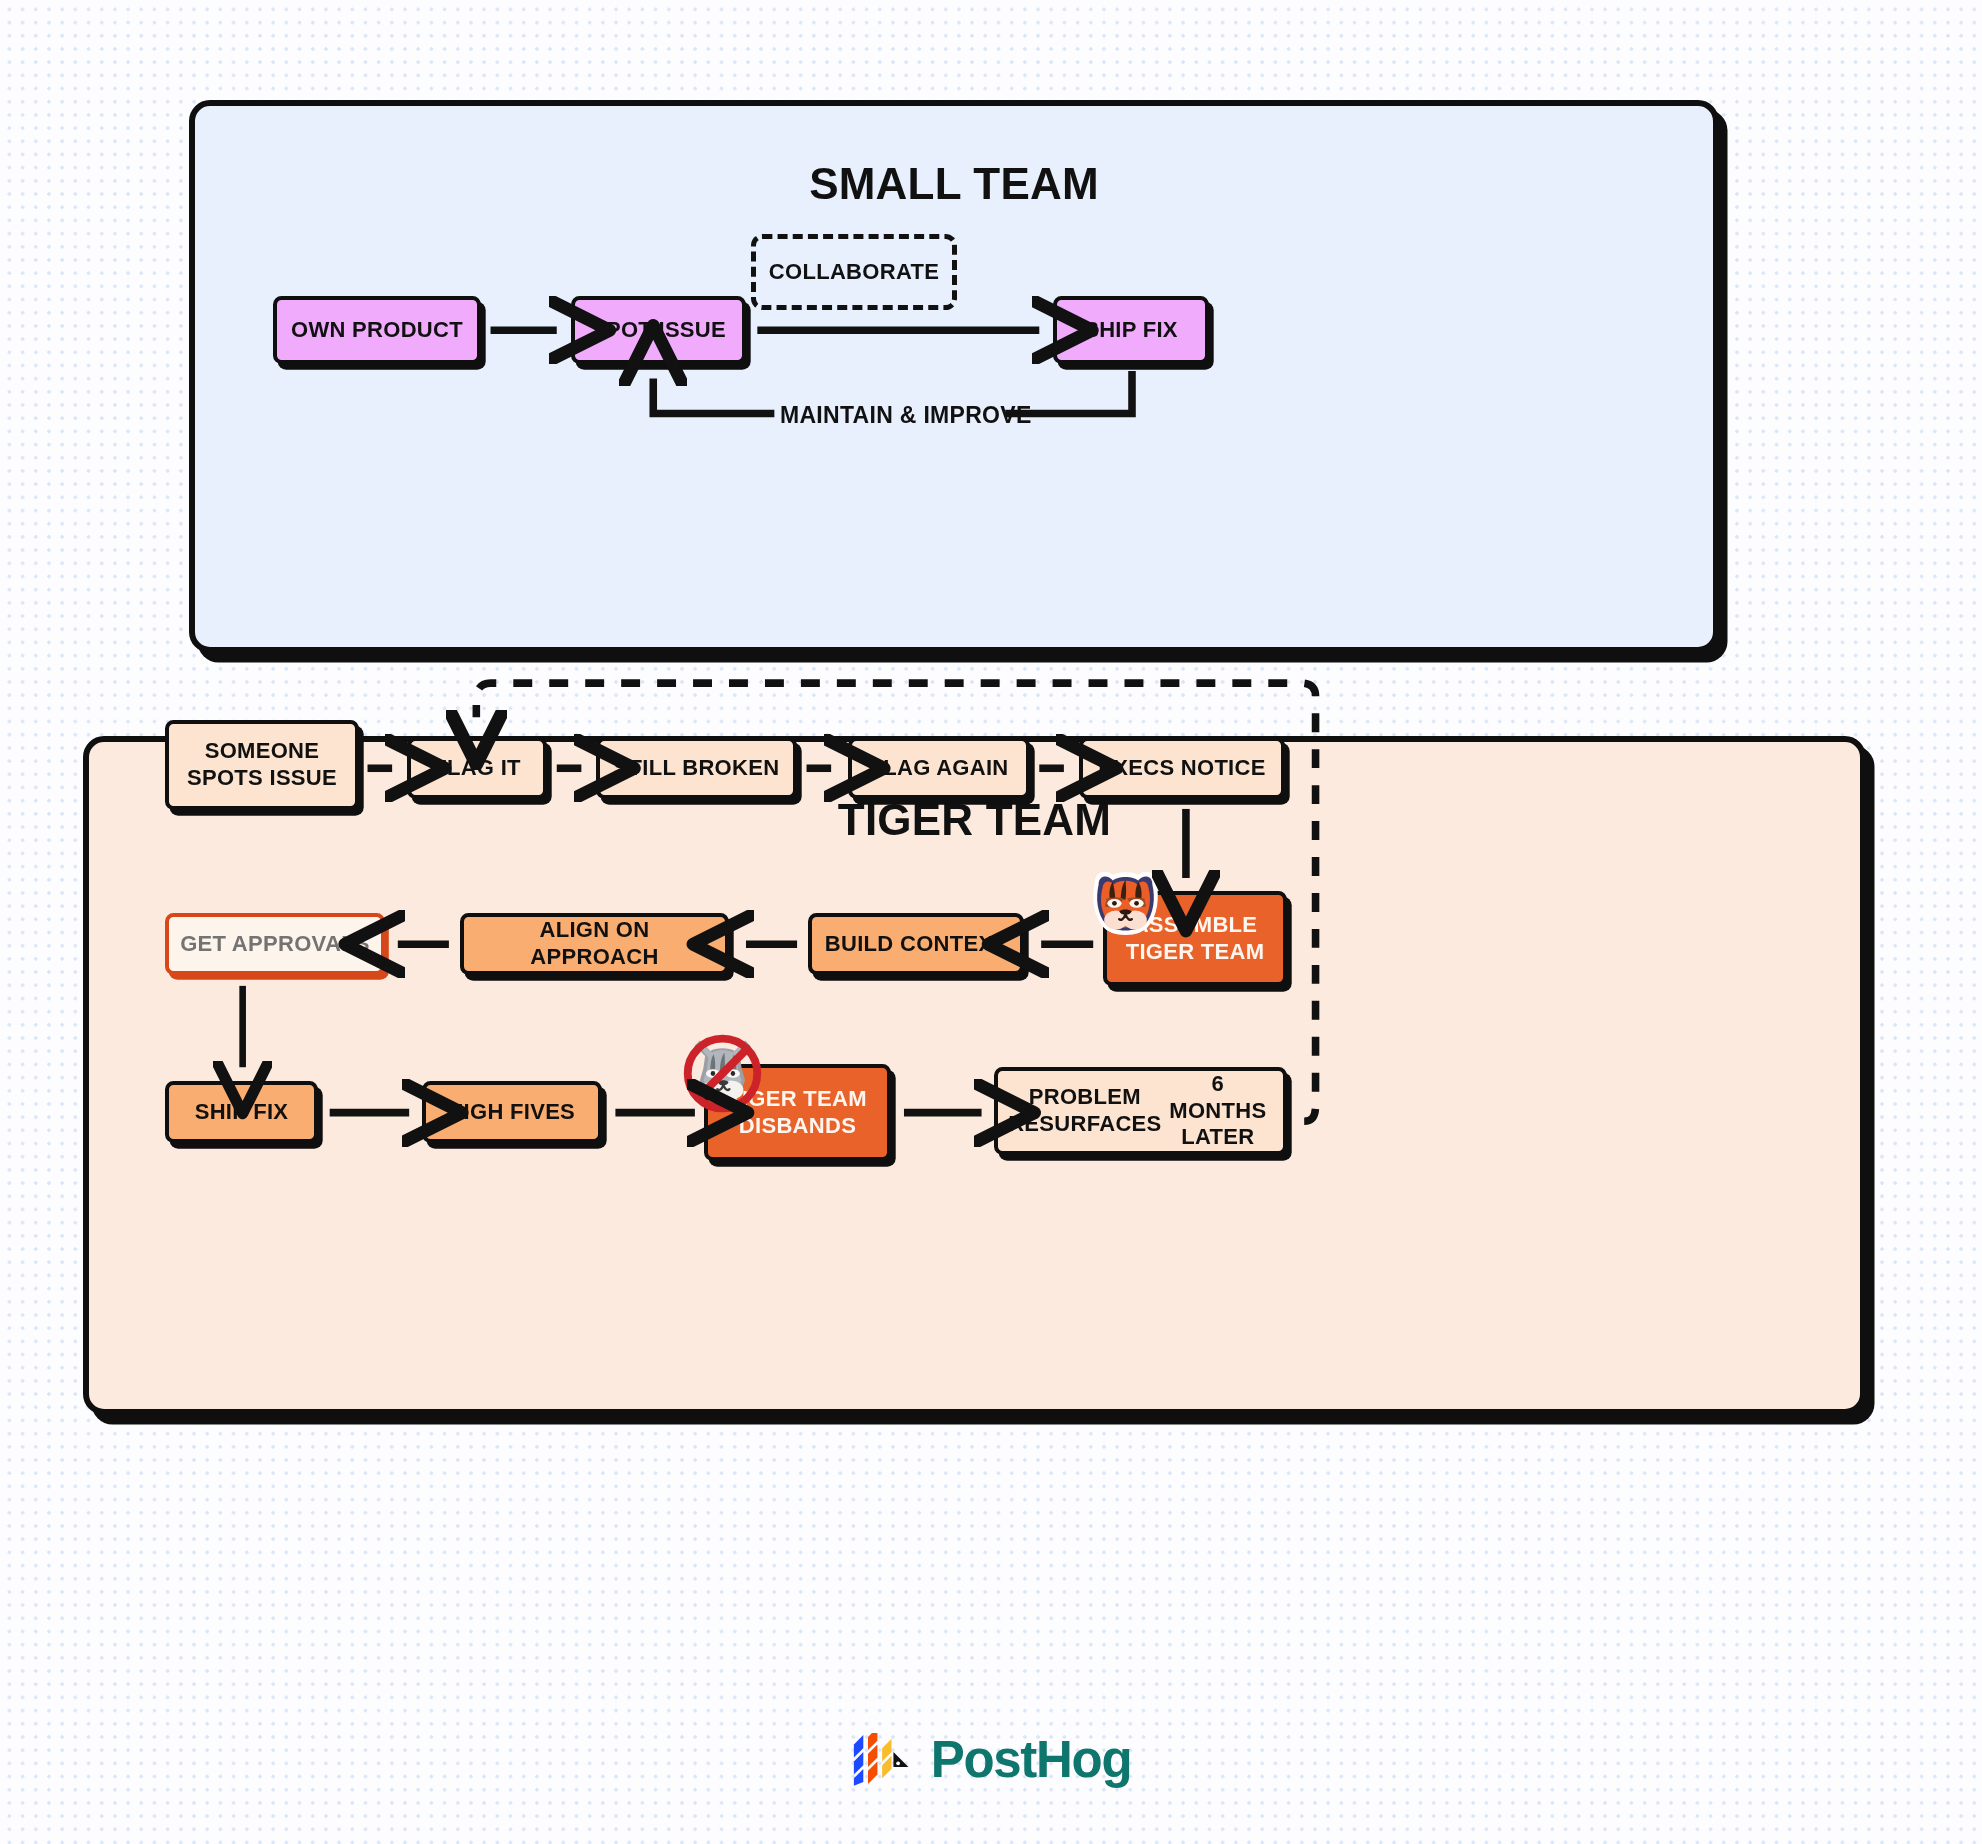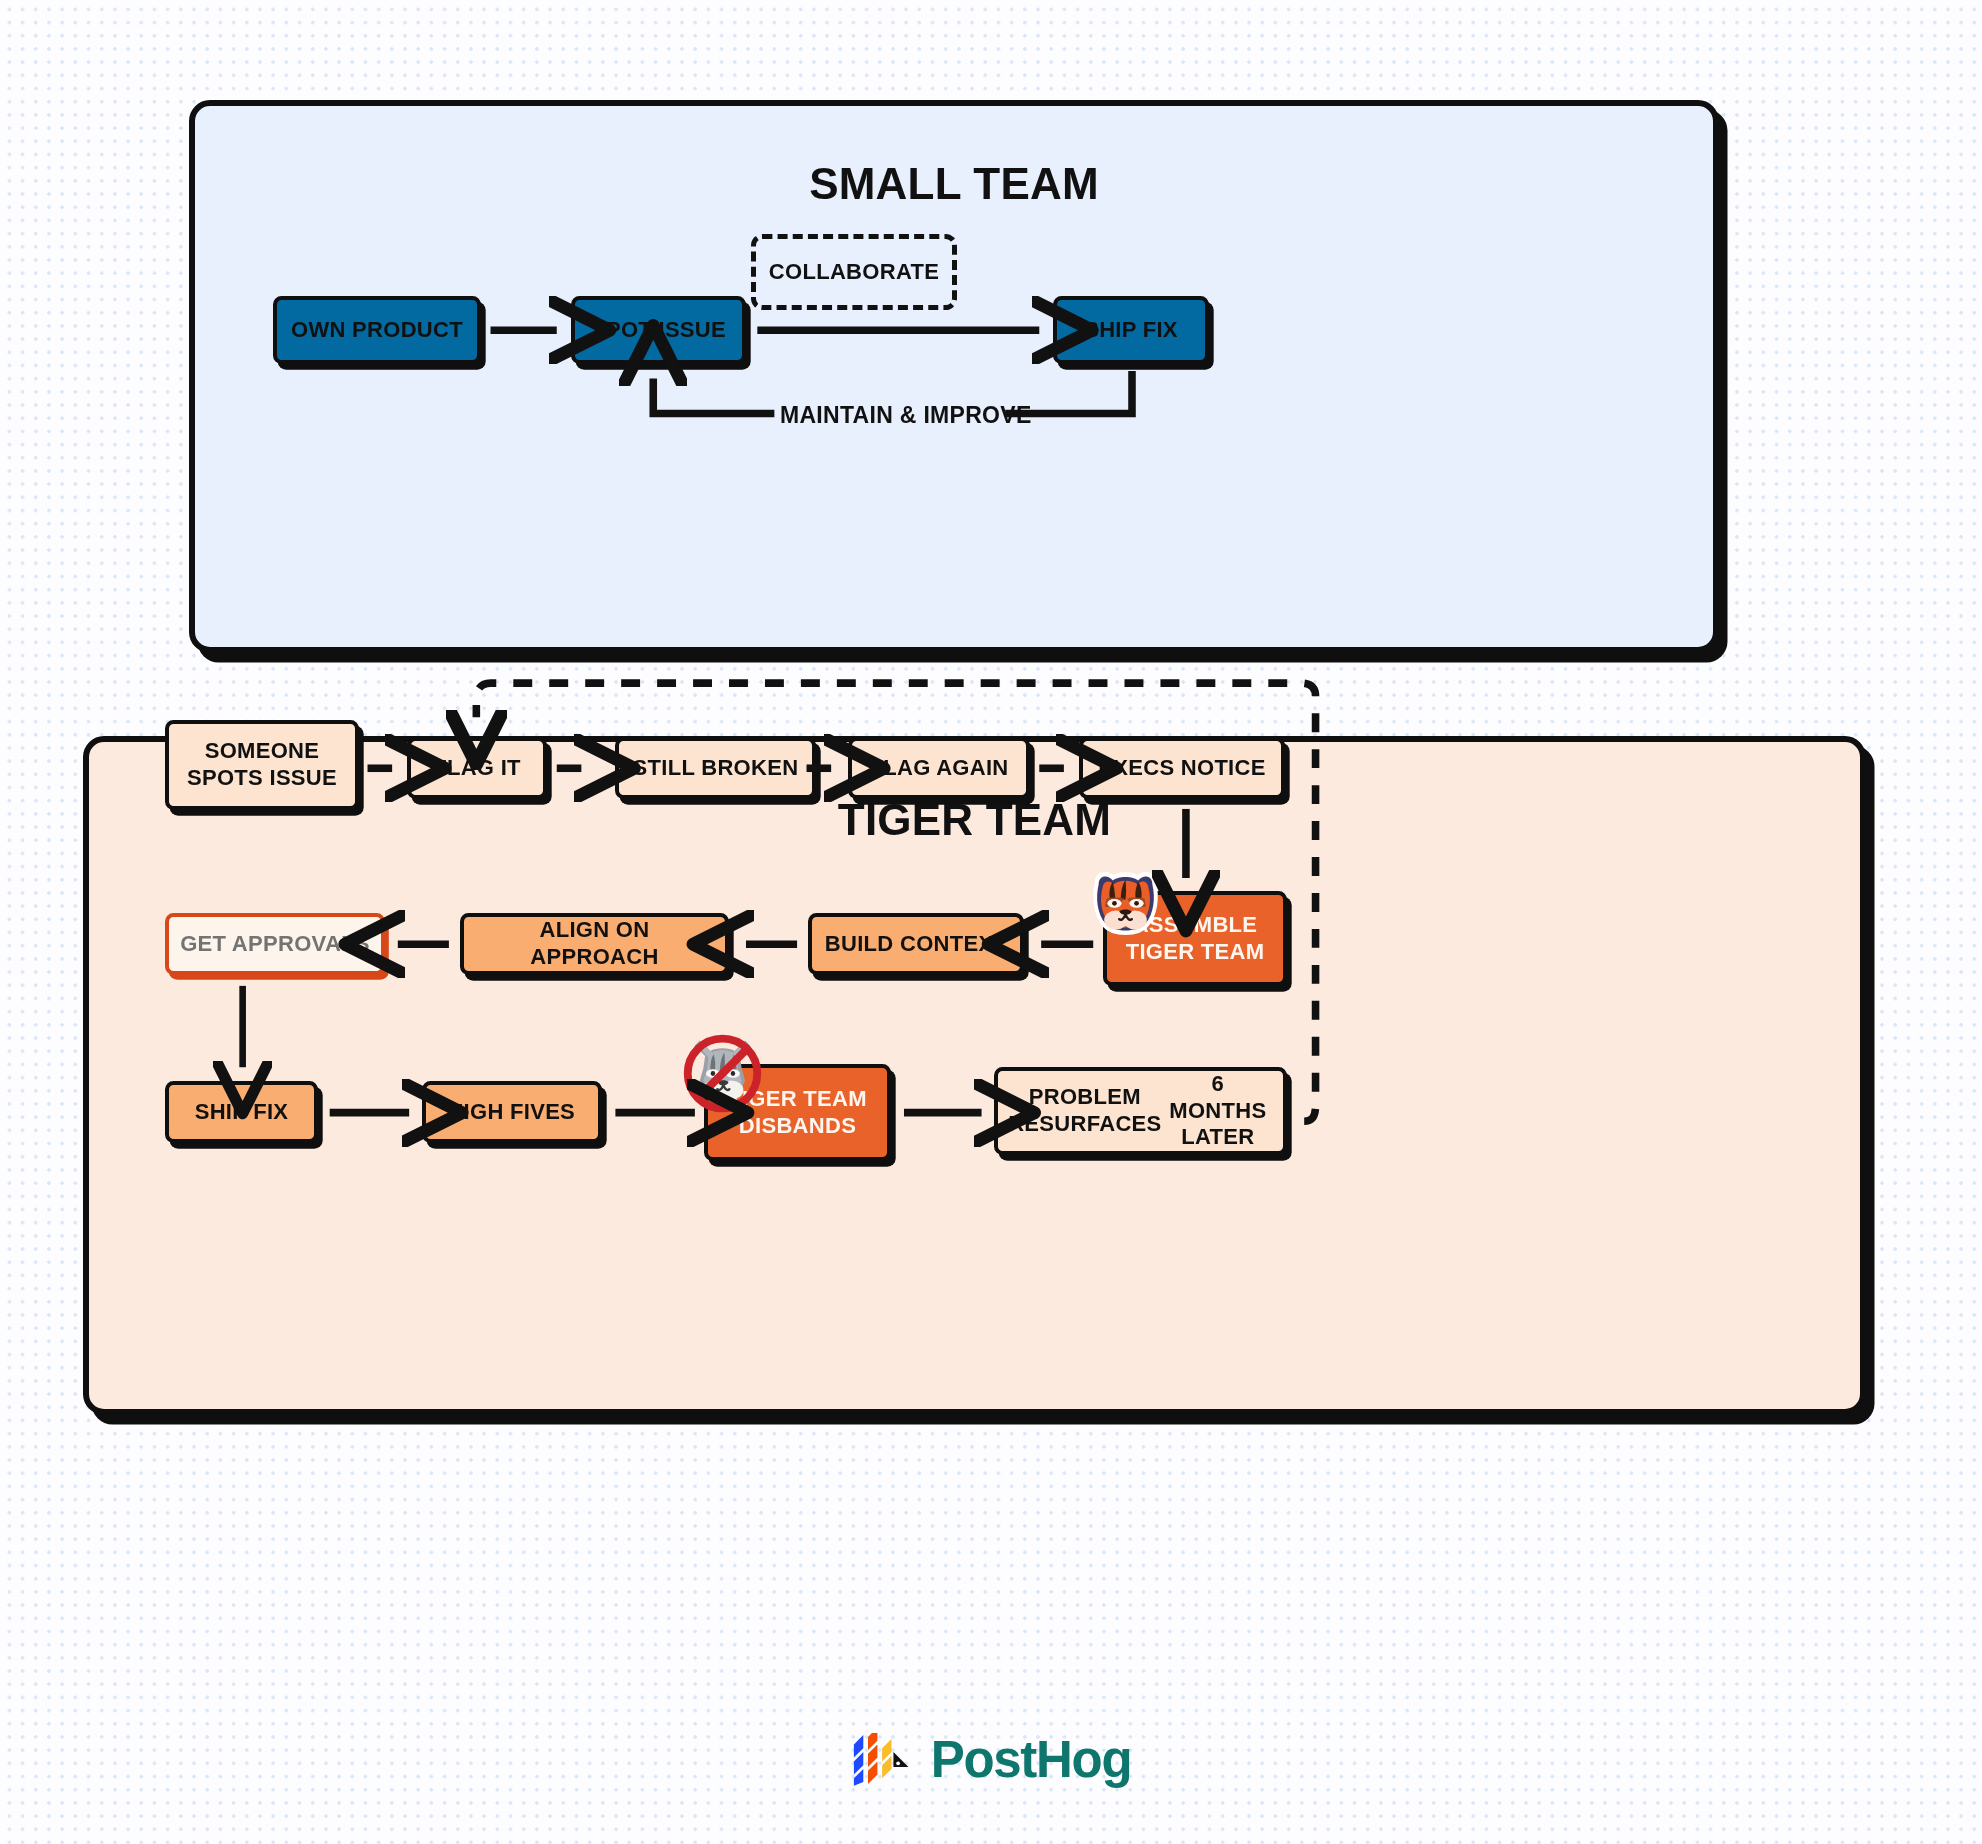--- a/index.html
+++ b/index.html
@@ -74,21 +74,21 @@
     justify-content: center;
     text-align: center;
     font-weight: 900;
     font-size: 22px;
     letter-spacing: 0.3px;
     line-height: 1.22;
     color: #111;
     text-transform: uppercase;
     padding: 3.8px 9.5px;
   }
-  .node.blue      { background: #0369a1; }
+  .node.blue      { background: #f0abfc; }
   .node.peach     { background: #fce4d0; }
   .node.orange    { background: #f9ad70; }
   .node.deep      { background: #e8622a; color: #fff6ef; border-color: #0f0f0f; }
   .node.outline   {
     background: #fdf4ec;
     border-color: #d6481a;
     color: #737373;
     box-shadow: 3.8px 4.7px 0 #d6481a;
   }
   .node.dashed {
@@ -180,21 +180,21 @@
 
   <div class="node peach" style="left:165px; top:720px; width:194px; height:90px; flex-direction:column;">
     <span>SOMEONE</span>
     <span>SPOTS ISSUE</span>
   </div>
 
   <div class="node peach" style="left:407px; top:737px; width:140px; height:62px;">
     <span>FLAG IT</span>
   </div>
 
-  <div class="node peach" style="left:596px; top:737px; width:201px; height:62px;margin-left:19px;">
+  <div class="node peach" style="left:596px; top:737px; width:201px; height:62px;">
     <span>STILL BROKEN</span>
   </div>
 
   <div class="node peach" style="left:848px; top:737px; width:182px; height:62px;">
     <span>FLAG AGAIN</span>
   </div>
 
   <div class="node peach" style="left:1079px; top:737px; width:206px; height:62px;">
     <span>EXECS NOTICE</span>
   </div>

